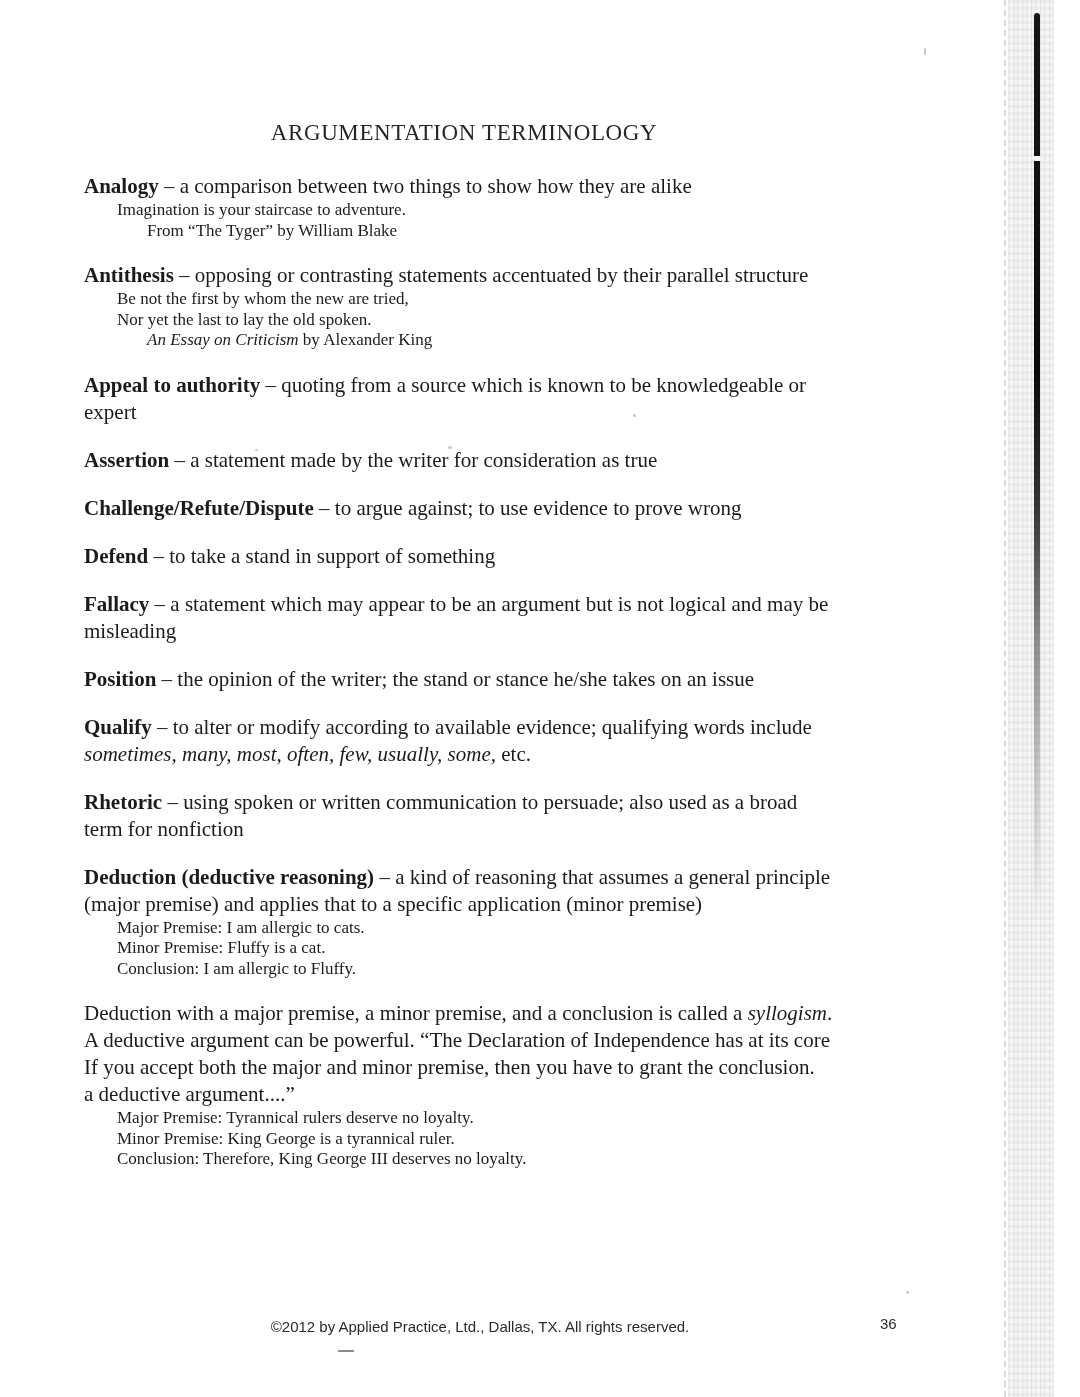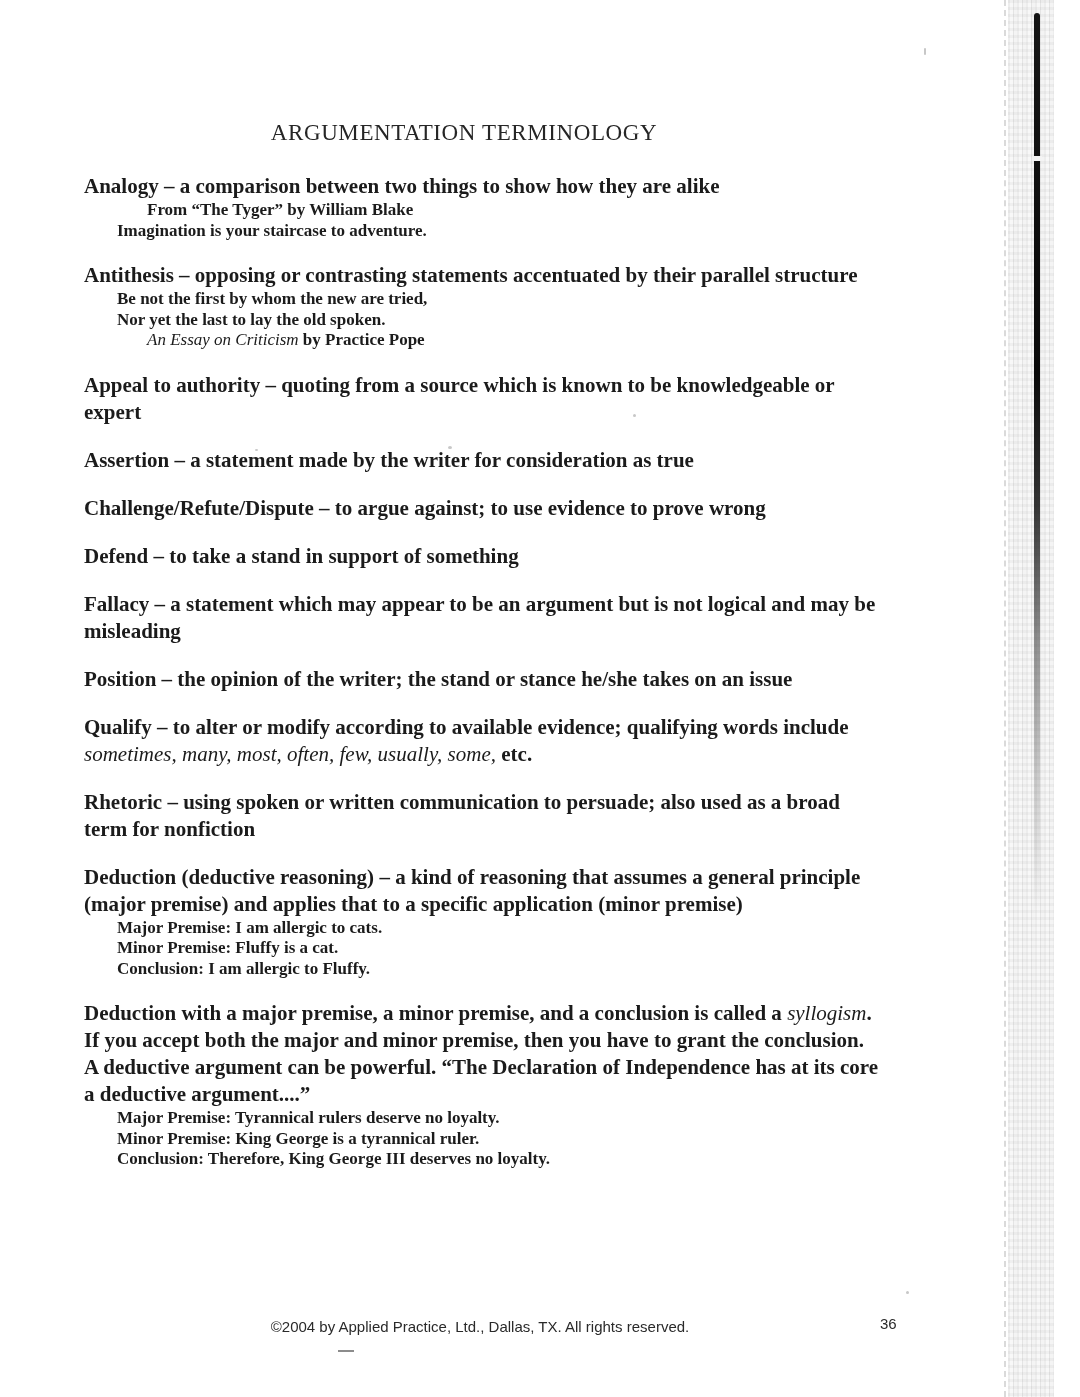--- a/index.html
+++ b/index.html
@@ -12,21 +12,21 @@
   .doc-title {
     width:760px; margin:0 0 27px 0; text-align:center;
     font-size:23px; font-weight:400; letter-spacing:0.6px; color:#262626;
   }
   .block { margin-bottom:21px; }
   .ln { white-space:nowrap; font-size:21px; line-height:27px; }
   .ln.ex1 { font-size:17px; line-height:20.5px; padding-left:33px; }
   .ln.ex2 { font-size:17px; line-height:20.5px; padding-left:63px; }
   .seg-b { font-weight:bold; }
   .seg-i { font-style:italic; }
-  .seg-n { font-weight:bold; font-style:normal; }
+  .seg-n { font-weight:normal; font-style:normal; }
 
   
   .footer-copy {
     position:absolute; left:100px; top:1318px; width:760px; text-align:center;
     font-family:"Liberation Sans", sans-serif; font-size:15px; color:#2a2a2a;
   }
   .page-num {
     position:absolute; left:880px; top:1315px;
     font-family:"Liberation Sans", sans-serif; font-size:15px; color:#2a2a2a;
   }
@@ -70,28 +70,28 @@
 <div class="speck" style="left:924px;top:48px;width:2px;height:7px;border-radius:1px;"></div>
 <div class="speck" style="left:522px;top:677px;width:3px;height:2px;"></div>
 <div class="speck" style="left:633px;top:414px;width:3px;height:3px;"></div>
 <div class="speck" style="left:906px;top:1291px;width:3px;height:3px;"></div>
 
 <div class="content">
   <h1 class="doc-title">ARGUMENTATION TERMINOLOGY</h1>
   <div>
       <div class="block">
         <div class="ln main"><span class="seg-b">Analogy</span><span class="seg-n"> – a comparison between two things to show how they are alike</span></div>
+        <div class="ln ex1"><span class="seg-n">Imagination is your staircase to adventure.</span></div>
         <div class="ln ex2"><span class="seg-n">From “The Tyger” by William Blake</span></div>
-        <div class="ln ex1"><span class="seg-n">Imagination is your staircase to adventure.</span></div>
       </div>
       <div class="block">
         <div class="ln main"><span class="seg-b">Antithesis</span><span class="seg-n"> – opposing or contrasting statements accentuated by their parallel structure</span></div>
         <div class="ln ex1"><span class="seg-n">Be not the first by whom the new are tried,</span></div>
         <div class="ln ex1"><span class="seg-n">Nor yet the last to lay the old spoken.</span></div>
-        <div class="ln ex2"><span class="seg-i">An Essay on Criticism</span><span class="seg-n"> by Practice Pope</span></div>
+        <div class="ln ex2"><span class="seg-i">An Essay on Criticism</span><span class="seg-n"> by Alexander King</span></div>
       </div>
       <div class="block">
         <div class="ln main"><span class="seg-b">Appeal to authority</span><span class="seg-n"> – quoting from a source which is known to be knowledgeable or</span></div>
         <div class="ln main"><span class="seg-n">expert</span></div>
       </div>
       <div class="block">
         <div class="ln main"><span class="seg-b">Assertion</span><span class="seg-n"> – a statement made by the writer for consideration as true</span></div>
       </div>
       <div class="block">
         <div class="ln main"><span class="seg-b">Challenge/Refute/Dispute</span><span class="seg-n"> – to argue against; to use evidence to prove wrong</span></div>
@@ -116,25 +116,25 @@
       </div>
       <div class="block">
         <div class="ln main"><span class="seg-b">Deduction (deductive reasoning)</span><span class="seg-n"> – a kind of reasoning that assumes a general principle</span></div>
         <div class="ln main"><span class="seg-n">(major premise) and applies that to a specific application (minor premise)</span></div>
         <div class="ln ex1"><span class="seg-n">Major Premise: I am allergic to cats.</span></div>
         <div class="ln ex1"><span class="seg-n">Minor Premise: Fluffy is a cat.</span></div>
         <div class="ln ex1"><span class="seg-n">Conclusion: I am allergic to Fluffy.</span></div>
       </div>
       <div class="block">
         <div class="ln main"><span class="seg-n">Deduction with a major premise, a minor premise, and a conclusion is called a </span><span class="seg-i">syllogism</span><span class="seg-n">.</span></div>
+        <div class="ln main"><span class="seg-n">A deductive argument can be powerful. “The Declaration of Independence has at its core</span></div>
         <div class="ln main"><span class="seg-n">If you accept both the major and minor premise, then you have to grant the conclusion.</span></div>
-        <div class="ln main"><span class="seg-n">A deductive argument can be powerful. “The Declaration of Independence has at its core</span></div>
         <div class="ln main"><span class="seg-n">a deductive argument....”</span></div>
         <div class="ln ex1"><span class="seg-n">Major Premise: Tyrannical rulers deserve no loyalty.</span></div>
         <div class="ln ex1"><span class="seg-n">Minor Premise: King George is a tyrannical ruler.</span></div>
         <div class="ln ex1"><span class="seg-n">Conclusion:  Therefore, King George III deserves no loyalty.</span></div>
       </div>
     </div>
 </div>
 
-<div class="footer-copy">©2004 by Applied Practice, Ltd., Dallas, TX. All rights reserved.</div>
+<div class="footer-copy">©2012 by Applied Practice, Ltd., Dallas, TX. All rights reserved.</div>
 <div class="page-num">36</div>
 <div class="footer-dash"></div>
 
 </body></html>

